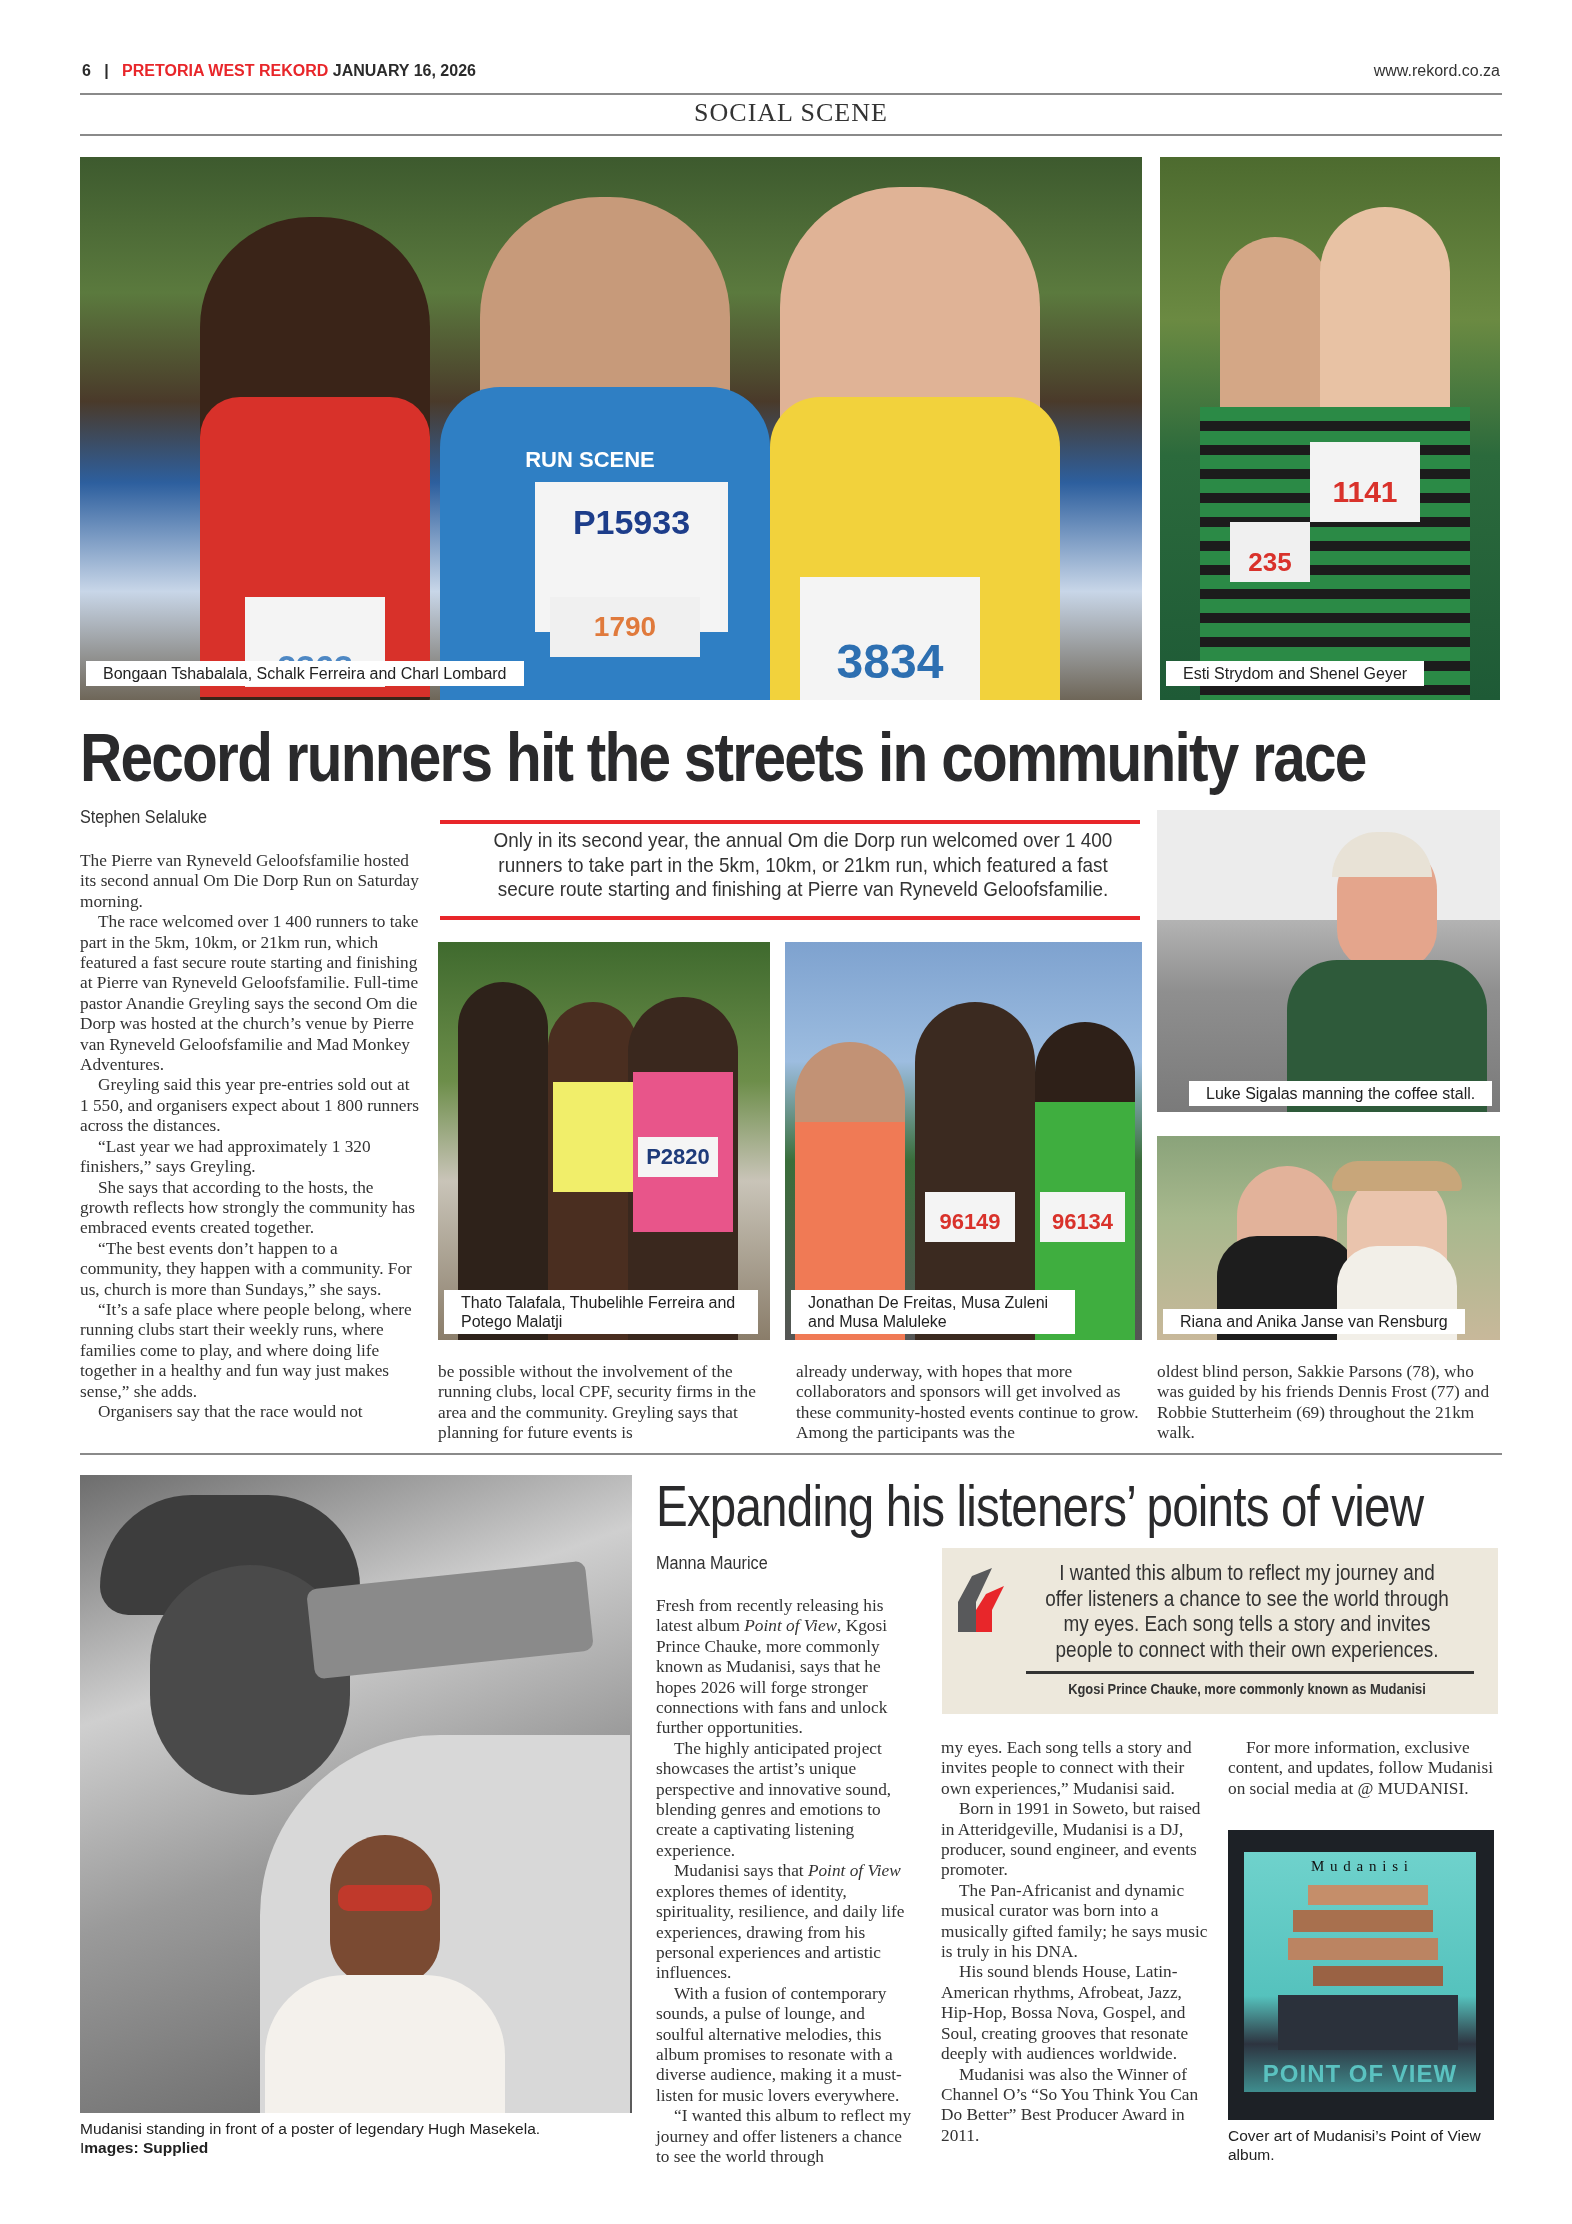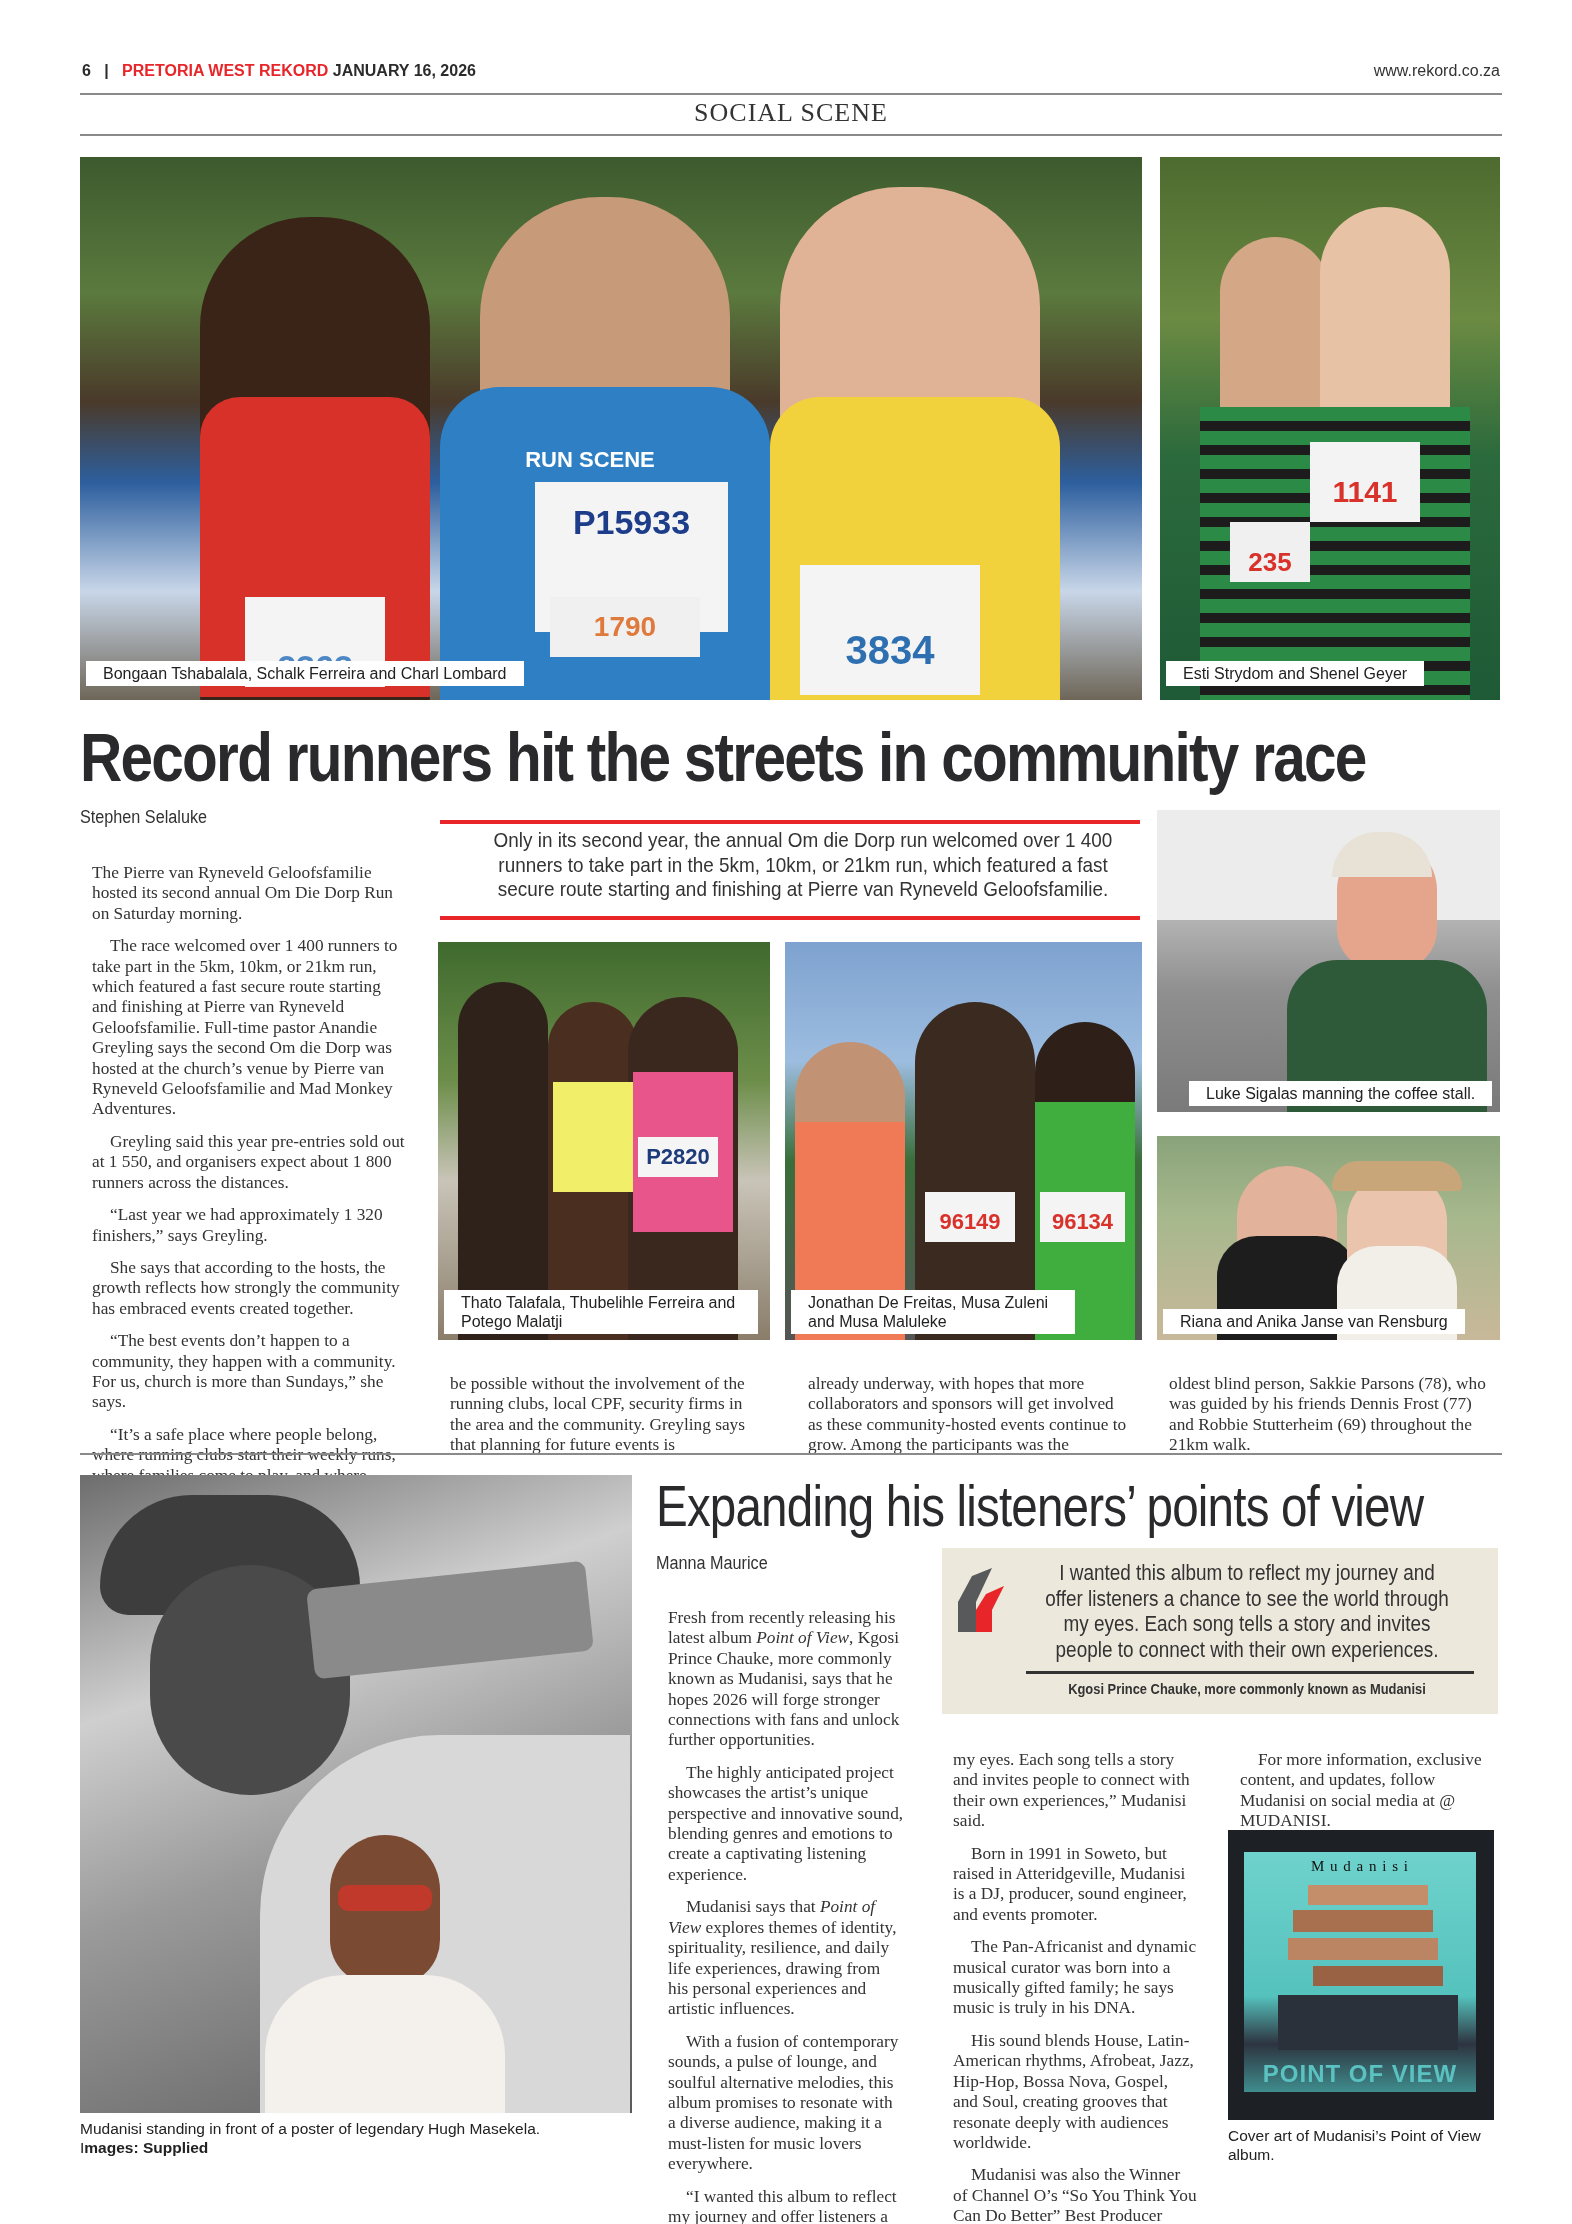--- a/index.html
+++ b/index.html
@@ -17,21 +17,21 @@
   .section{left:80px;right:70px;top:98px;text-align:center;font-size:26px;letter-spacing:1px;color:#333;}
 
   
   .photo{overflow:hidden;}
   .cap{background:#fff;font-size:16px;color:#222;padding:3px 17px;line-height:19px;}
   .caplabel{position:absolute;left:8px;bottom:6px;}
 
   .headline{left:80px;top:718px;font-size:68px;font-weight:bold;letter-spacing:-2px;color:#2a2a2c;transform:scaleX(0.86);transform-origin:left top;white-space:nowrap;}
   .byline{font-size:18px;color:#333;transform:scaleX(0.9);transform-origin:left top;white-space:nowrap;}
   .body{font-size:17.3px;line-height:20.4px;color:#333;}
-  .body p{margin:12px;text-indent:18px;}
+  .body p{margin:0;text-indent:18px;}
   .body p.first{text-indent:0;}
 
   .pullquote{left:448px;top:828px;width:710px;text-align:center;font-size:21px;line-height:24.5px;color:#333;transform:scaleX(0.9);transform-origin:center top;}
   .redline{background:#e8262a;height:4px;}
 
   .headline2{left:656px;top:1472px;font-size:58px;color:#2a2a2c;transform:scaleX(0.82);transform-origin:left top;white-space:nowrap;letter-spacing:-1px;}
 
   .quotebox{left:942px;top:1548px;width:556px;height:166px;background:#ede8dc;}
   .quotemark{left:16px;top:18px;width:60px;height:70px;}
   .qtext{left:70px;top:12px;width:470px;text-align:center;font-size:22px;line-height:25.5px;color:#333;transform:scaleX(0.86);transform-origin:center top;}
@@ -56,21 +56,21 @@
 
   <div class="abs" style="left:120px;top:60px;width:230px;height:490px;background:#3a2418;border-radius:110px 110px 10px 10px;"></div>
   <div class="abs" style="left:120px;top:240px;width:230px;height:300px;background:#d8312a;border-radius:40px 40px 0 0;"></div>
   <div class="abs" style="left:400px;top:40px;width:250px;height:510px;background:#c79a7a;border-radius:120px 120px 10px 10px;"></div>
   <div class="abs" style="left:360px;top:230px;width:330px;height:320px;background:#2f7fc4;border-radius:60px 60px 0 0;"></div>
   <div class="abs" style="left:700px;top:30px;width:260px;height:520px;background:#e0b396;border-radius:120px 120px 10px 10px;"></div>
   <div class="abs" style="left:690px;top:240px;width:290px;height:310px;background:#f2d23c;border-radius:50px 50px 0 0;"></div>
   <div class="abs sans" style="left:165px;top:440px;width:140px;height:90px;background:#f4f4f4;color:#4e88c4;font-size:34px;font-weight:bold;text-align:center;line-height:140px;">2363</div>
   <div class="abs sans" style="left:455px;top:325px;width:193px;height:150px;background:#f4f4f4;color:#1d3d8a;font-size:34px;font-weight:bold;text-align:center;line-height:80px;">P15933</div>
   <div class="abs sans" style="left:470px;top:440px;width:150px;height:60px;background:#f0f0f0;color:#e07a3c;font-size:28px;font-weight:bold;text-align:center;line-height:60px;">1790</div>
-  <div class="abs sans" style="left:720px;top:408px;width:180px;height:130px;background:#f4f4f4;color:#2d6fb1;font-size:40px;font-weight:bold;text-align:center;line-height:170px;">3834</div>
+  <div class="abs sans" style="left:720px;top:420px;width:180px;height:130px;background:#f4f4f4;color:#2d6fb1;font-size:48px;font-weight:bold;text-align:center;line-height:170px;">3834</div>
   <div class="abs sans" style="left:410px;top:290px;width:200px;color:#fff;font-size:22px;font-weight:bold;text-align:center;">RUN SCENE</div>
   <div class="caplabel cap sans" style="left:6px;bottom:14px;">Bongaan Tshabalala, Schalk Ferreira and Charl Lombard</div>
 </div>
 
 <div class="abs photo" style="left:1160px;top:157px;width:340px;height:543px;background:linear-gradient(180deg,#4d6b2f 0%,#6b8a42 30%,#2b6a3c 55%,#1e5a36 100%);">
   <div class="abs" style="left:60px;top:80px;width:110px;height:470px;background:#d4a786;border-radius:55px 55px 10px 10px;"></div>
   <div class="abs" style="left:160px;top:50px;width:130px;height:490px;background:#e8c2a4;border-radius:65px 65px 10px 10px;"></div>
   <div class="abs" style="left:40px;top:250px;width:270px;height:300px;background:repeating-linear-gradient(180deg,#2b8a46 0 14px,#1c1c1c 14px 24px);"></div>
   <div class="abs sans" style="left:150px;top:285px;width:110px;height:80px;background:#f3f3f3;color:#d9322b;font-size:30px;font-weight:bold;text-align:center;line-height:100px;">1141</div>
   <div class="abs sans" style="left:70px;top:365px;width:80px;height:60px;background:#f0f0f0;color:#d9322b;font-size:26px;font-weight:bold;text-align:center;line-height:80px;">235</div>

